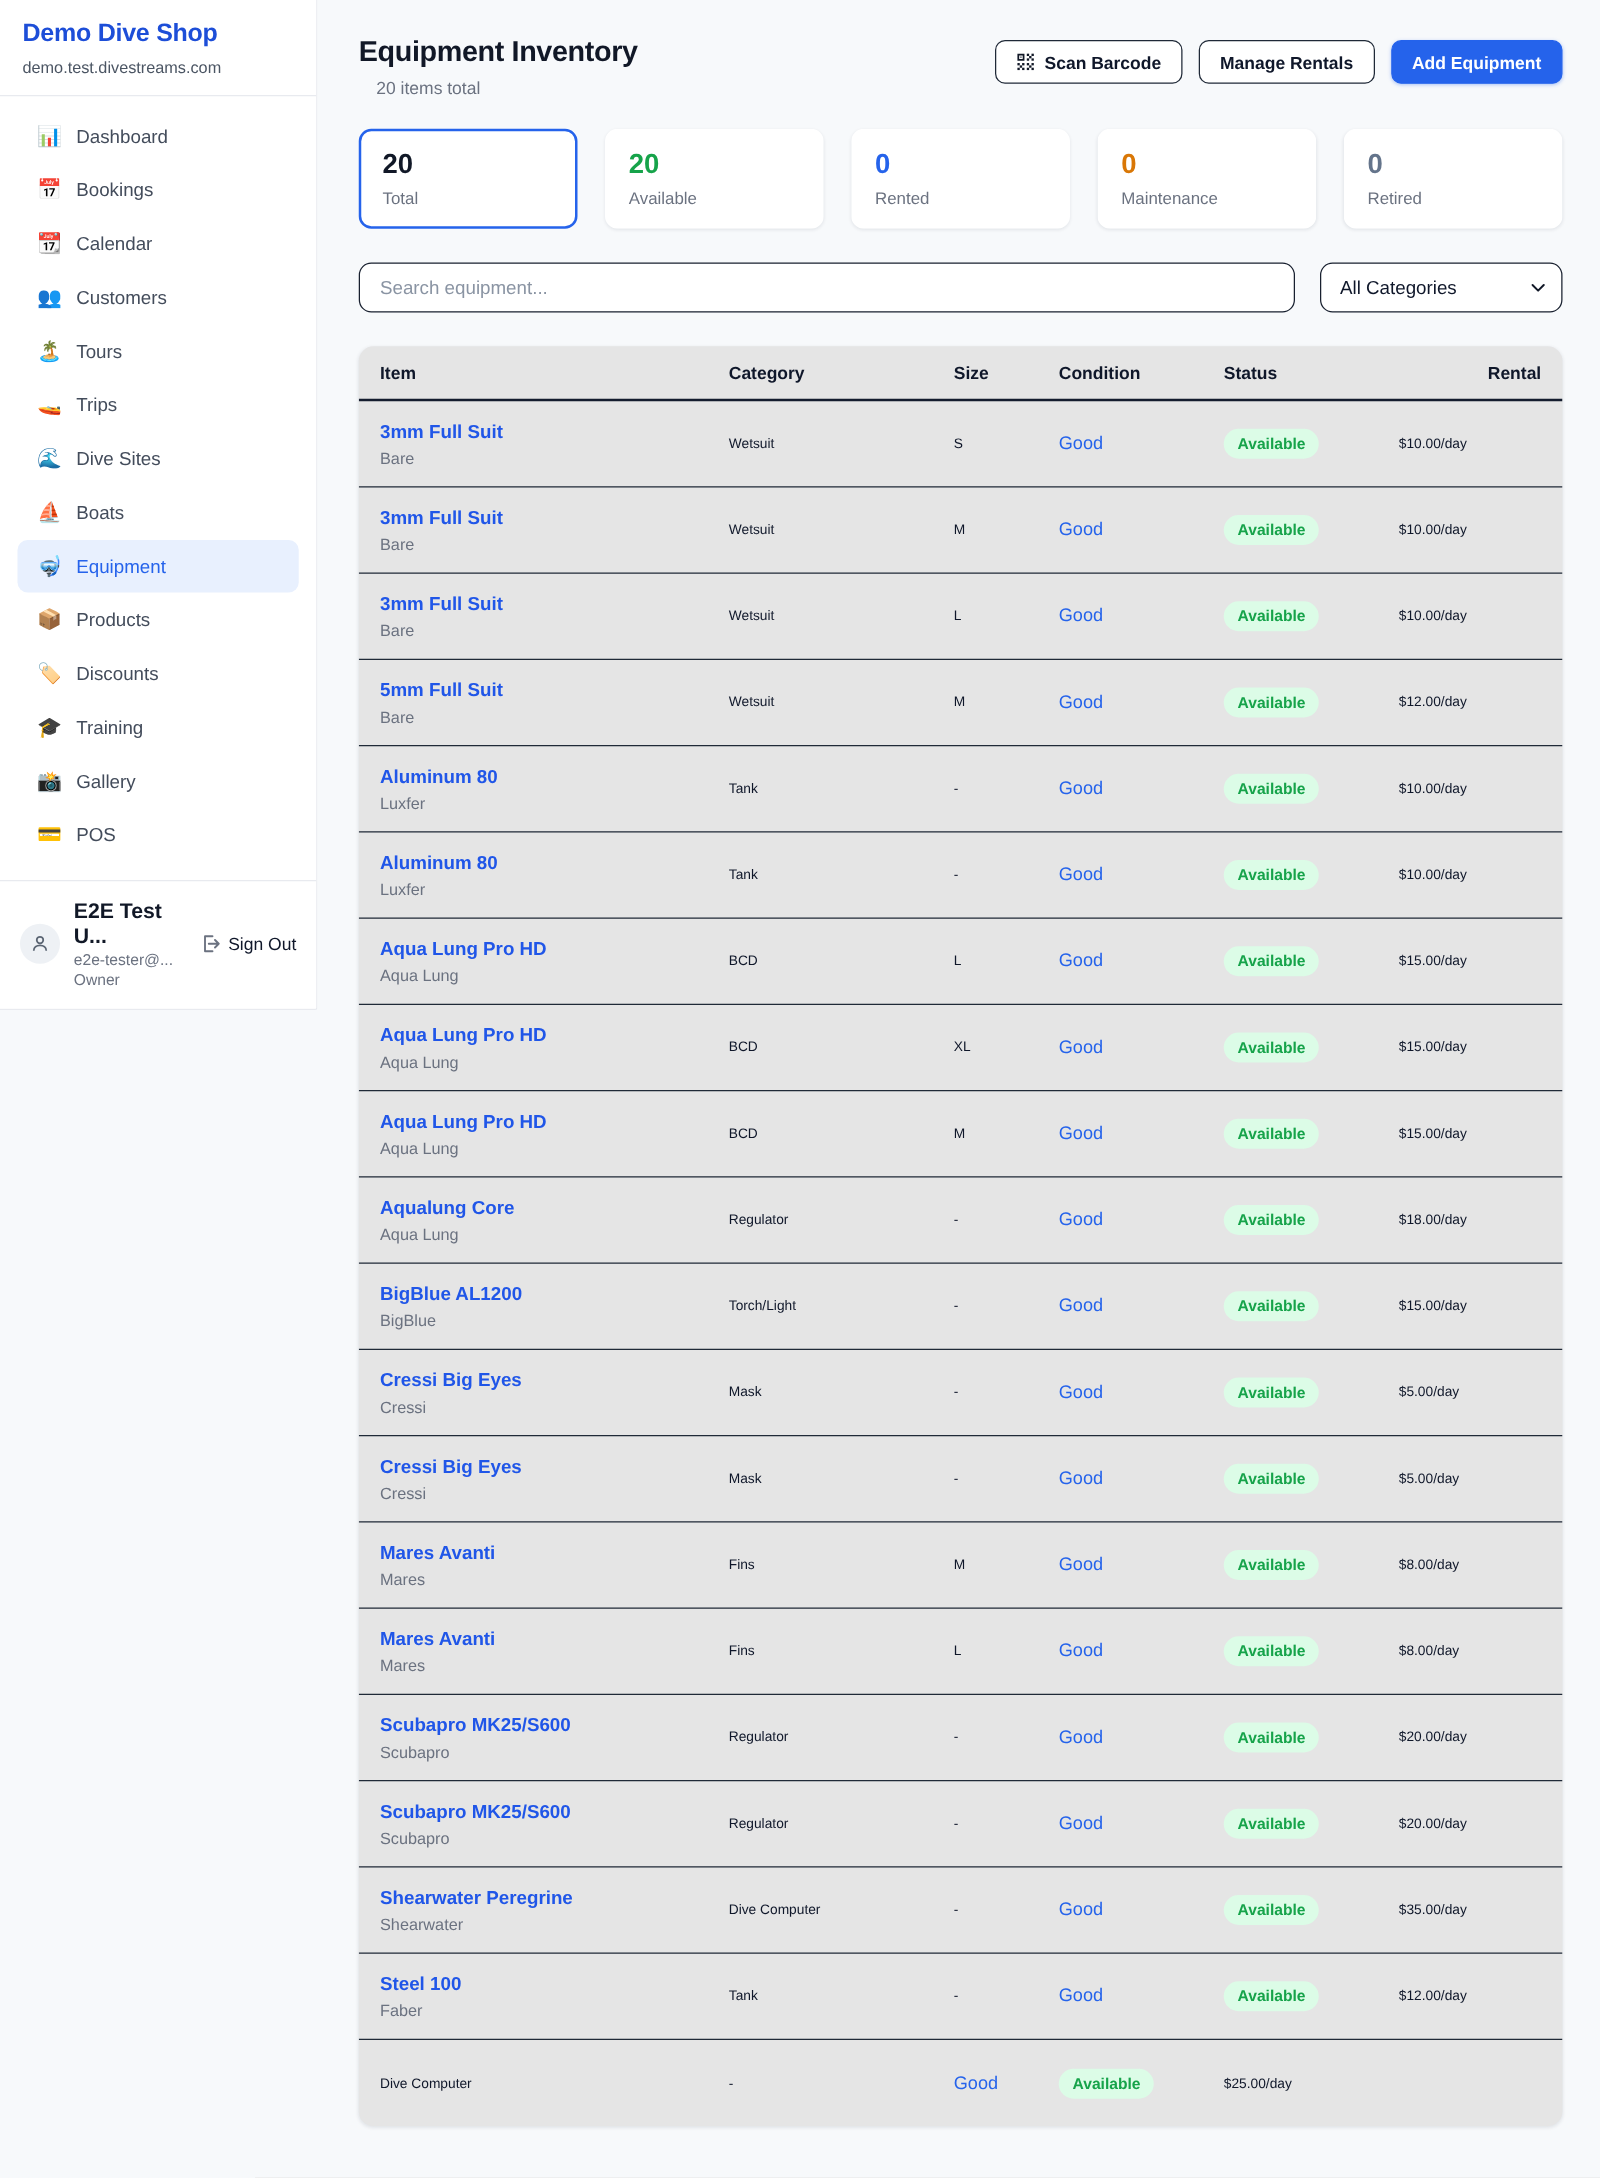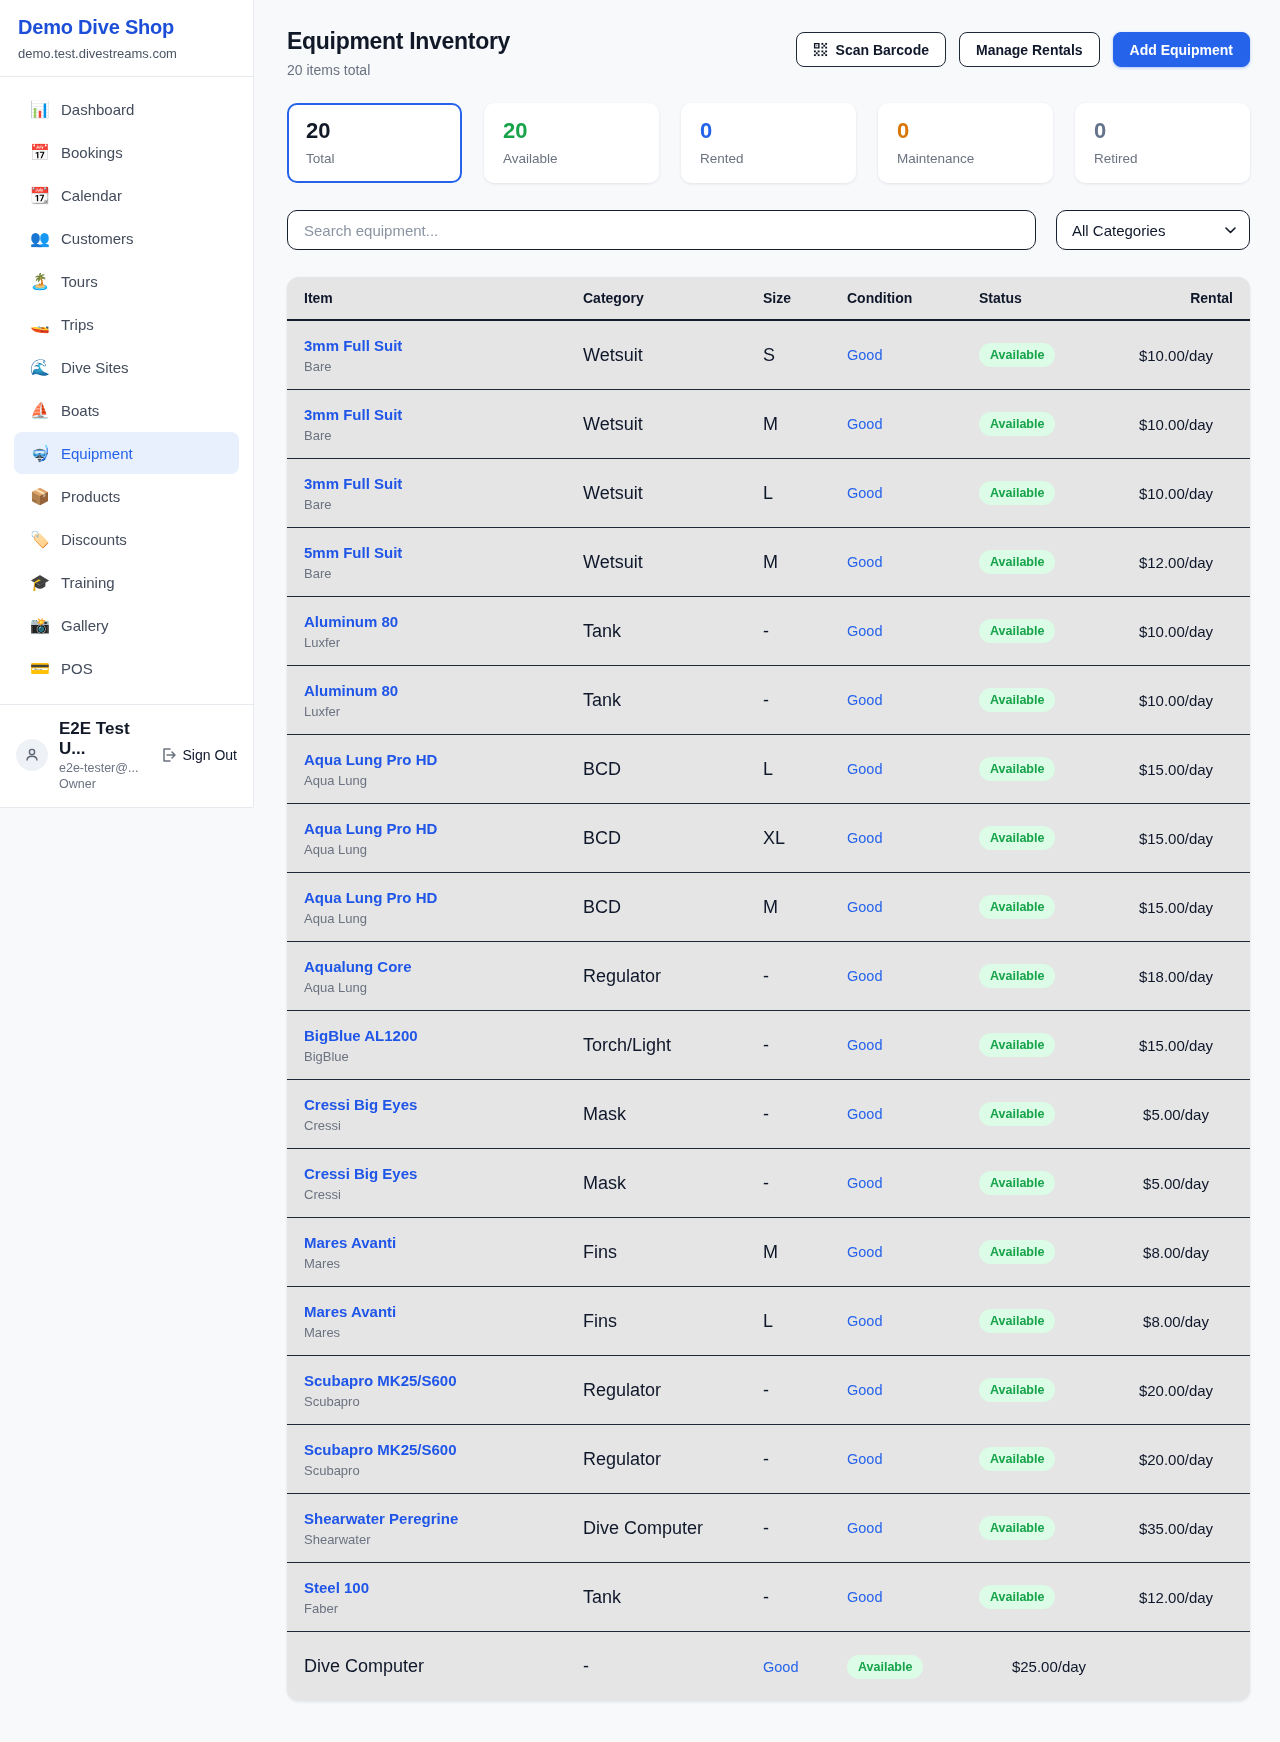--- a/index.html
+++ b/index.html
@@ -41,21 +41,21 @@
   .uname { font-size:17px; font-weight:700; color:#111827; }
   .uemail,.urole { font-size:12.5px; color:#6b7280; margin-top:2px; }
   .signout {
     margin-left:auto; display:flex; align-items:center; gap:7px;
     color:#0f172a; font-size:14px; cursor:pointer; white-space:nowrap;
   }
   
   .main { position:absolute; left:254px; top:0; right:0; bottom:0; padding:28px 30px 0 33px; }
   .page-head { display:flex; align-items:flex-start; }
   .page-title { font-size:23px; font-weight:800; color:#111827; letter-spacing:-.3px; }
-  .page-sub { font-size:14px; color:#6b7280; margin-top:7px; }
+  .page-sub { font-size:14px; color:#6b7280; margin-top:7px;margin-left:14px; }
   .head-actions { margin-left:auto; display:flex; gap:13px; padding-top:4px; }
   .btn {
     height:35px; padding:0 16px; border-radius:8px;
     border:1px solid #1f2937; background:#fff;
     font-family:inherit; font-size:14px; font-weight:600; color:#0f172a;
     display:inline-flex; align-items:center; gap:8px; cursor:pointer; white-space:nowrap;
   }
   .btn-primary { background:#2563eb; border:1px solid #2563eb; color:#fff; box-shadow:0 1px 3px rgba(37,99,235,.35); }
   
   .stats { display:flex; gap:22px; margin-top:25px; }
@@ -90,27 +90,27 @@
   }
   .thead {
     height:44px; font-size:14px; font-weight:700; color:#0f172a;
     border-bottom:2px solid #141c2e;
   }
   .thead .col-rental { text-align:right; }
   .trow { height:69px; border-bottom:1px solid #1f2937; }
   .trow:last-child { border-bottom:none; }
   .item-link { font-size:15px; font-weight:600; color:#2056e8; text-decoration:none; cursor:pointer; display:inline-block; }
   .item-brand { font-size:13px; color:#6b7280; margin-top:4px; }
-  .cell { font-size:18px; color:#0f172a; }
+  .cell { font-size:11px; color:#0f172a; }
   .cond { font-size:14.5px; color:#2563eb; font-weight:500; cursor:pointer; }
   .badge {
     display:inline-block; background:#dcfce7; color:#16a34a;
     font-size:12.5px; font-weight:600; padding:5px 11px; border-radius:999px;
   }
-  .rental { font-size:15px; text-align:center; color:#0f172a; }
+  .rental { font-size:11px; text-align:left; color:#0f172a; }
   svg { display:block; }
 </style>
 </head>
 <body>
 
 <aside class="sidebar">
   <div class="brand">
     <div class="brand-title">Demo Dive Shop</div>
     <div class="brand-domain">demo.test.divestreams.com</div>
   </div>

